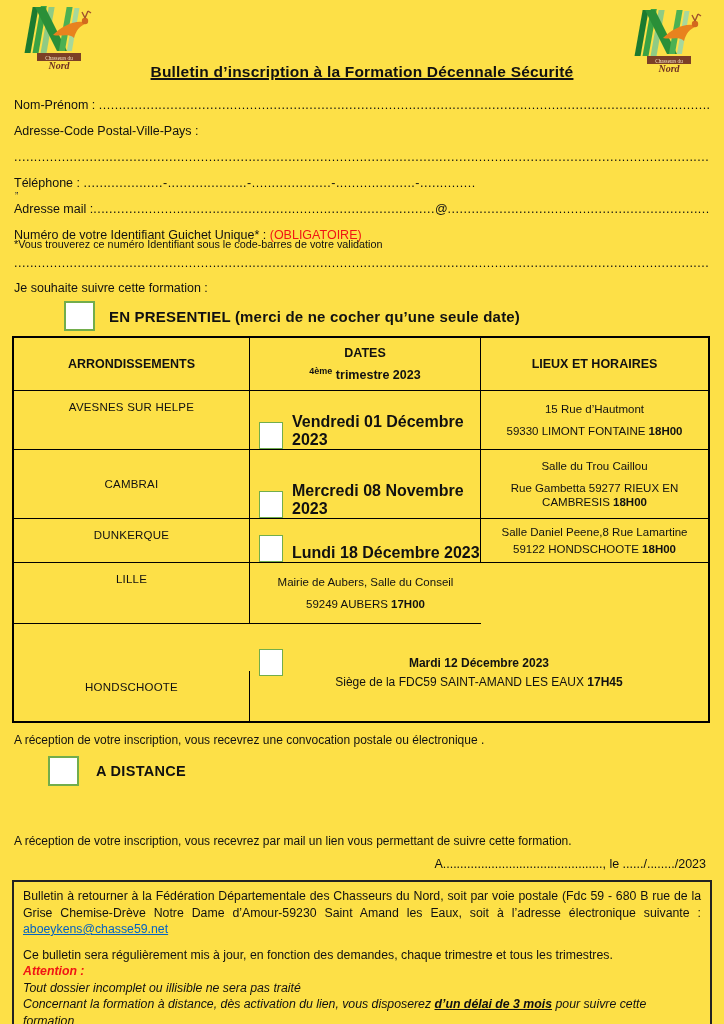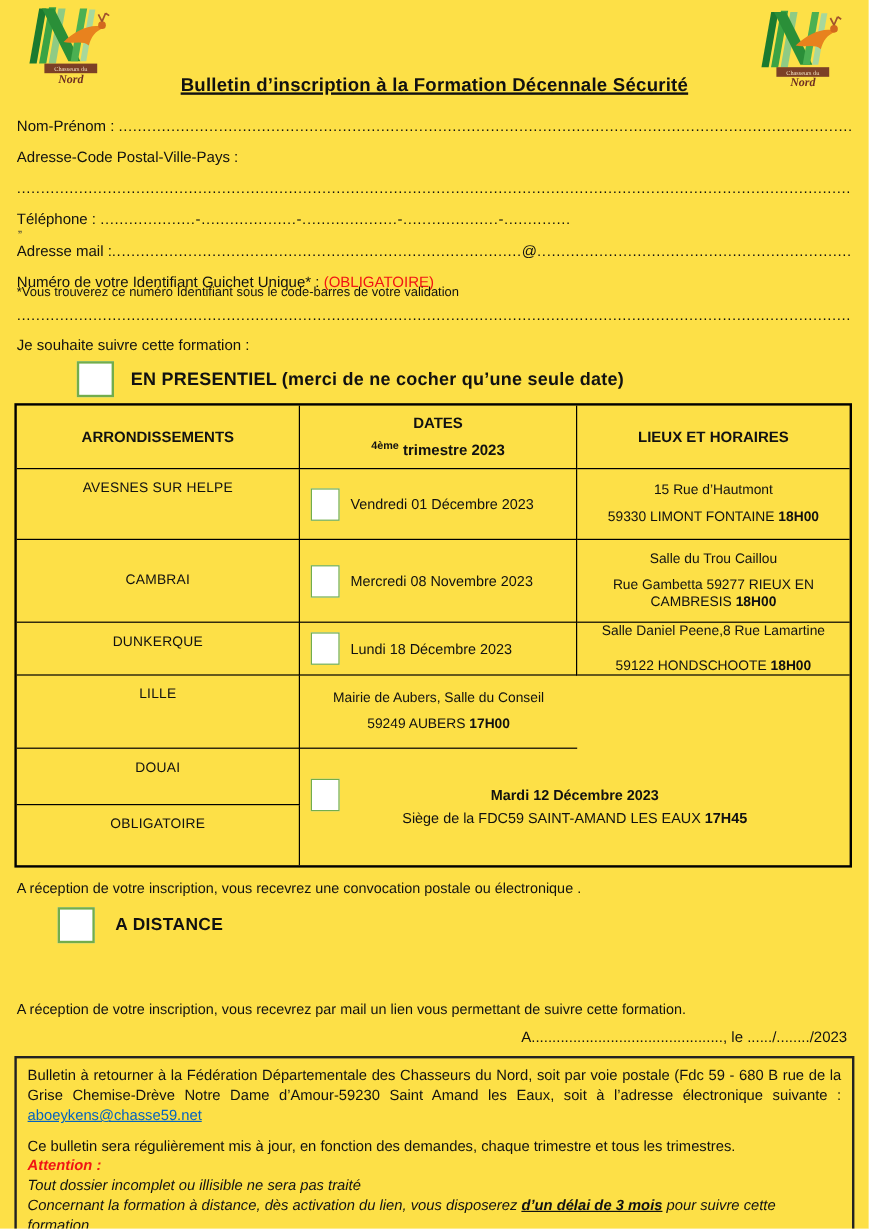--- a/index.html
+++ b/index.html
@@ -29,25 +29,25 @@
          grid-template-rows:53px 59px 69px 44px 61px 47px 1fr;}
   .cell{box-sizing:border-box;display:flex;}
   .br{border-right:1px solid #000;}
   .bb{border-bottom:1px solid #000;}
   .th{flex-direction:column;align-items:center;justify-content:center;text-align:center;
       font-weight:bold;font-size:12.5px;gap:6px;}
   .sup{vertical-align:super;font-size:9px;font-weight:bold;}
   .arr{justify-content:center;align-items:flex-start;padding-top:10px;
        font-weight:normal;font-size:11.5px;letter-spacing:.2px;}
   .arr.mid{align-items:center;padding-top:0;}
-  .date{align-items:center;padding-left:9px;gap:9px;font-weight:normal;font-size:12px;}
+  .date{align-items:flex-end;padding-left:9px;gap:9px;font-weight:bold;font-size:16px;}
   .date .chk,.merged .chk{width:24px;height:27px;border-width:1.5px;flex:none;}
   .lieu{flex-direction:column;align-items:center;justify-content:center;text-align:center;
         font-size:11.5px;line-height:14px;gap:8px;padding:0 8px;}
-  .lieu.tight{gap:3px;justify-content:space-between;}
+  .lieu.tight{gap:3px;}
   .merged{position:relative;grid-column:2/4;grid-row:6/8;flex-direction:column;
           align-items:center;justify-content:center;gap:5px;font-size:12px;text-align:center;}
   .merged .chk{position:absolute;left:9px;top:25px;}
   .after{margin:10px 14px 0;font-size:12px;}
   .distance-row{display:flex;align-items:center;gap:17px;margin:8px 0 0 48px;height:32px;}
   .distance-label{font-size:14.5px;font-weight:bold;letter-spacing:.3px;}
   .maillien{margin:47px 14px 0;font-size:12px;}
   .signature{margin:9px 18px 0 0;text-align:right;font-size:12.5px;}
   .footer-box{box-sizing:border-box;margin:9px 12px 0;border:2px solid #222;
               padding:6px 9px 8px;font-size:12.3px;line-height:16.5px;}
@@ -161,22 +161,21 @@
       <div>Salle Daniel Peene,8 Rue Lamartine</div>
       <div><span>59122 HONDSCHOOTE</span> <b>18H00</b></div>
     </div>
 
     <div class="cell arr br bb">LILLE</div>
     <div class="cell lieu bb">
       <div>Mairie de Aubers, Salle du Conseil</div>
       <div><span>59249 AUBERS</span> <b>17H00</b></div>
     </div>
 
-    <div class="cell arr br bb" style="grid-row:6;grid-column:1;">DOUAI</div>
-    <div class="cell arr br" style="grid-row:7;grid-column:1;">OBLIGATOIRE</div>
+    <div class="cell arr br" style="grid-row:7;grid-column:1;">HONDSCHOOTE</div>
     <div class="cell merged">
       <span class="chk"></span>
       <b>Mardi 12 Décembre 2023</b>
       <div><span>Siège de la FDC59 SAINT-AMAND LES EAUX</span> <b>17H45</b></div>
     </div>
   </div>
 
   <div class="after">A réception de votre inscription, vous recevrez une convocation postale ou électronique .</div>
 
   <div class="distance-row">

